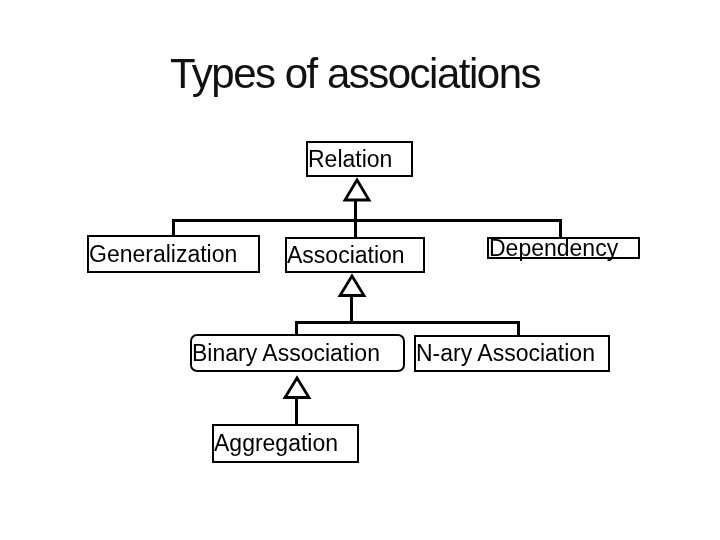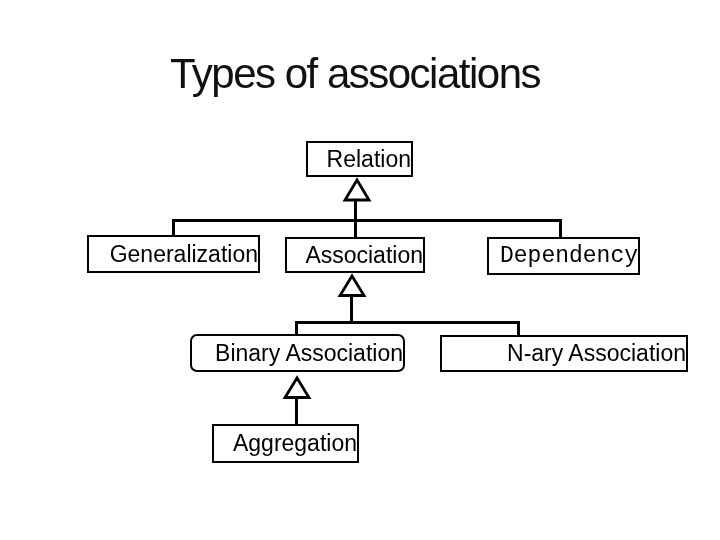--- a/index.html
+++ b/index.html
@@ -23,21 +23,21 @@
     font-family: "Liberation Sans", sans-serif;
     white-space: nowrap;
   }
   .node {
     position: absolute;
     box-sizing: border-box;
     background: var(--node-fill, #ffffff);
     border: 2.5px solid var(--node-border, #000000);
     display: flex;
     align-items: center;
-    justify-content: flex-end;
+    justify-content: flex-start;
     font-size: 23px;
     color: var(--node-text, #000000);
     white-space: nowrap;
     z-index: 3;
   }
   .line {
     position: absolute;
     background: var(--connector, #000000);
     z-index: 1;
   }
@@ -48,23 +48,23 @@
   }
   .tri polygon {
     fill: var(--node-fill, #ffffff);
     stroke: var(--connector, #000000);
     stroke-width: 2.8;
   }
   
   .n-relation      { left:306px; top:141px; width:107px; height:36px; }
   .n-generalization{ left:87px;  top:235px; width:173px; height:38px; }
   .n-association   { left:285px; top:237px; width:140px; height:36px; }
-  .n-dependency    { left:487px; top:237px; width:153px; height:38px;font-family:Liberation Mono, monospace; }
+  .n-dependency    { left:487px; top:237px; width:153px; height:22px; }
   .n-binary        { left:190px; top:334px; width:215px; height:38px;border-radius:7px; }
-  .n-nary          { left:440px; top:335px; width:248px; height:37px; }
+  .n-nary          { left:414px; top:335px; width:196px; height:37px; }
   .n-aggregation   { left:212px; top:424px; width:147px; height:39px; }
   
   .vline1  { left:354px; top:200px; width:3px; height:38px; }
   .hline1  { left:172px; top:219px; width:390px; height:3px; }
   .elbow1l { left:172px; top:221px; width:3px; height:15px; }
   .elbow1r { left:559px; top:221px; width:3px; height:17px; }
   .vline2  { left:350px; top:294px; width:3px; height:29px; }
   .hline2  { left:295px; top:321px; width:225px; height:3px; }
   .elbow2l { left:295px; top:323px; width:3px; height:12px; }
   .elbow2r { left:517px; top:323px; width:3px; height:13px; }

